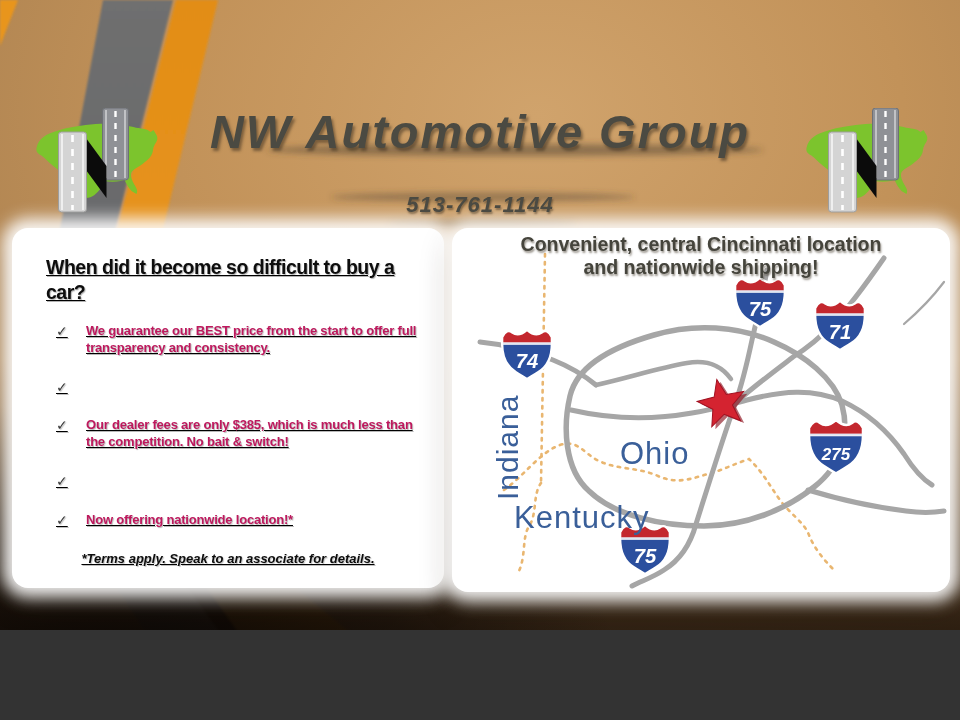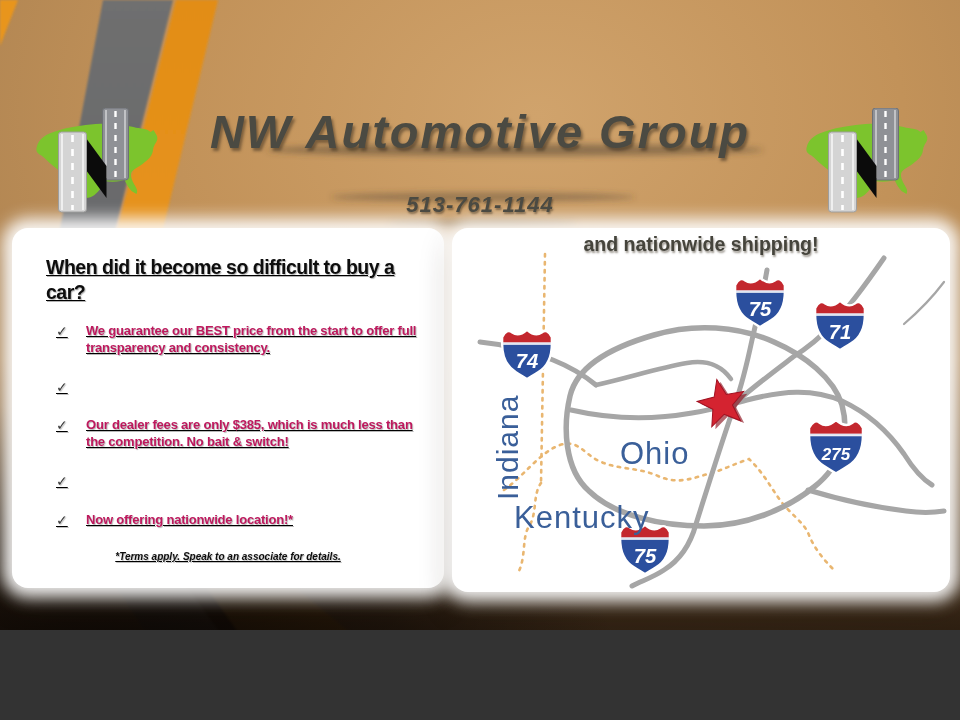--- a/index.html
+++ b/index.html
@@ -28,21 +28,21 @@
   
   #lc-head{margin:27px 30px 18px 34px;width:386px;font-size:19.5px;font-weight:700;
            letter-spacing:-0.5px;color:#0d0d0d;line-height:1.28;
            text-shadow:1px 1px 1px rgba(0,0,0,.3);}
   #bullets{list-style:none;margin:0;padding:0 26px 0 44px;}
   #bullets li{display:flex;gap:16px;margin-bottom:22px;}
   .chk{flex:0 0 14px;font-size:14px;color:#3a3a3a;font-weight:400;line-height:1.2;
        text-shadow:1px 1px 1px rgba(0,0,0,.25);}
   .btxt{font-size:13px;font-weight:700;letter-spacing:-0.2px;color:#be185d;
         line-height:1.3;max-width:356px;text-shadow:1px 1px 1px rgba(0,0,0,.28);}
-  #footnote{margin-top:3px;text-align:center;font-size:10px;font-weight:700;
+  #footnote{margin-top:3px;text-align:center;font-size:13px;font-weight:700;
             font-style:italic;color:#0d0d0d;text-shadow:1px 1px 1px rgba(0,0,0,.25);}
   
   #map-head{position:absolute;top:5px;left:0;right:0;text-align:center;z-index:2;
             font-size:19.5px;font-weight:700;color:#45443c;line-height:1.2;
             text-shadow:1px 2px 2px rgba(55,45,30,.5);}
   #map-svg{position:absolute;inset:0;z-index:1;}
   .state-label{fill:#3a5f99;font-family:"Liberation Sans",sans-serif;letter-spacing:1px;}
   .shield-num{fill:#fff;font-family:"Liberation Sans",sans-serif;font-weight:700;
               font-style:italic;text-anchor:middle;}
 </style>
@@ -170,20 +170,21 @@
       <li>
         <span class="chk">✓</span>
         <span class="btxt">Now offering nationwide location!*</span>
       </li>
     </ul>
     <div id="footnote">*Terms apply. Speak to an associate for details.</div>
   </div>
 
   <div class="card" id="right-card">
     <div id="map-head">
+      <div>Convenient, central Cincinnati location</div>
       <div>and nationwide shipping!</div>
     </div>
 
     <svg id="map-svg" width="498" height="364" viewBox="0 0 498 364">
       <defs>
         <g id="shield">
           <path d="M3,16 Q8,6 14,11 Q21,16 30,8 Q39,16 46,11 Q52,6 57,16 L57,25 L3,25 Z" fill="#c3272e" stroke="#ffffff" stroke-width="2.5" stroke-linejoin="round"></path>
           <path d="M3,23 L57,23 C57,38 52,48 42,54 C36,58 32,60 30,61.5 C28,60 24,58 18,54 C8,48 3,38 3,23 Z" fill="#2b4f9e" stroke="#ffffff" stroke-width="2.5" stroke-linejoin="round"></path>
           <rect x="4" y="21.8" width="52" height="1.8" fill="#dfe6f2"></rect>
         </g>

